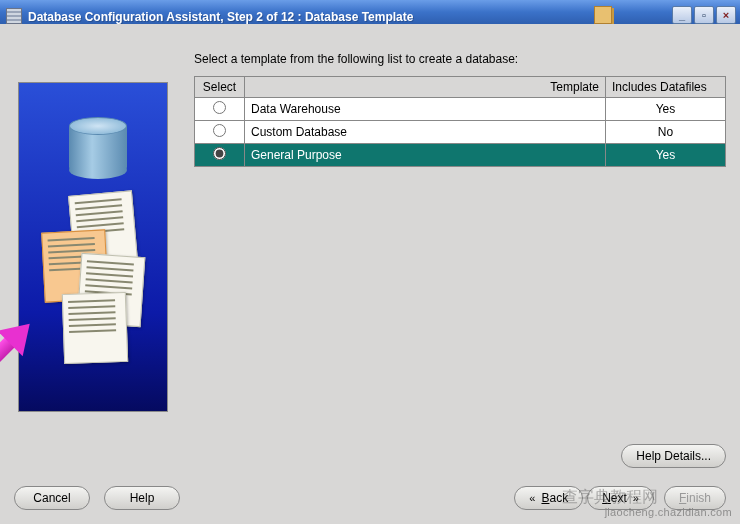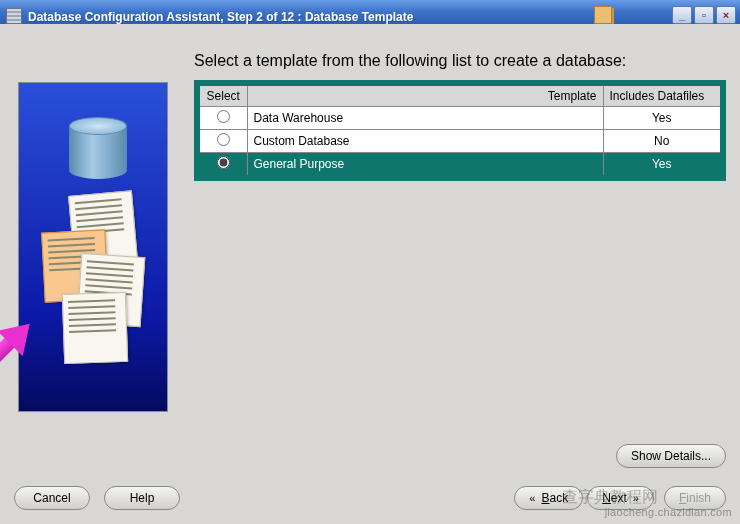--- a/index.html
+++ b/index.html
@@ -130,29 +130,29 @@
       left: 0; top: 0;
       border-left: 18px solid transparent;
       border-right: 18px solid transparent;
       border-bottom: 28px solid #e830d0;
     }
     .main-pane {
       position: absolute;
       left: 194px; right: 14px; top: 28px; bottom: 90px;
     }
     .instruction {
-      font-size: 16px;
+      font-size: 12px;
       color: #000;
       margin-bottom: 10px;
     }
     .template-table {
       width: 100%;
       border-collapse: collapse;
       background: #fff;
-      border: 6px solid #0f766e;
+      border: 1px solid #0f766e;
     }
     .template-table th {
       background: #d8d7d6;
       font-weight: normal;
       text-align: right;
       padding: 3px 6px;
       border: 1px solid #888;
       font-size: 12px;
     }
     .template-table th.select-col { width: 50px; text-align: center; }
@@ -303,21 +303,21 @@
         <tr class="selected">
           <td class="radio-cell"><input type="radio" name="tmpl" checked="" style=""></td>
           <td>General Purpose</td>
           <td class="incl-cell">Yes</td>
         </tr>
       </tbody>
     </table>
   </div>
 
   <div class="details-row">
-    <div class="button">Show Details...</div>
+    <div class="button">Help Details...</div>
   </div>
 
   <div class="bottom-bar">
     <div class="bottom-left">
       <div class="button wide">Cancel</div>
       <div class="button wide">Help</div>
     </div>
     <div class="bottom-right">
       <div class="nav-pair">
         <div class="button">

